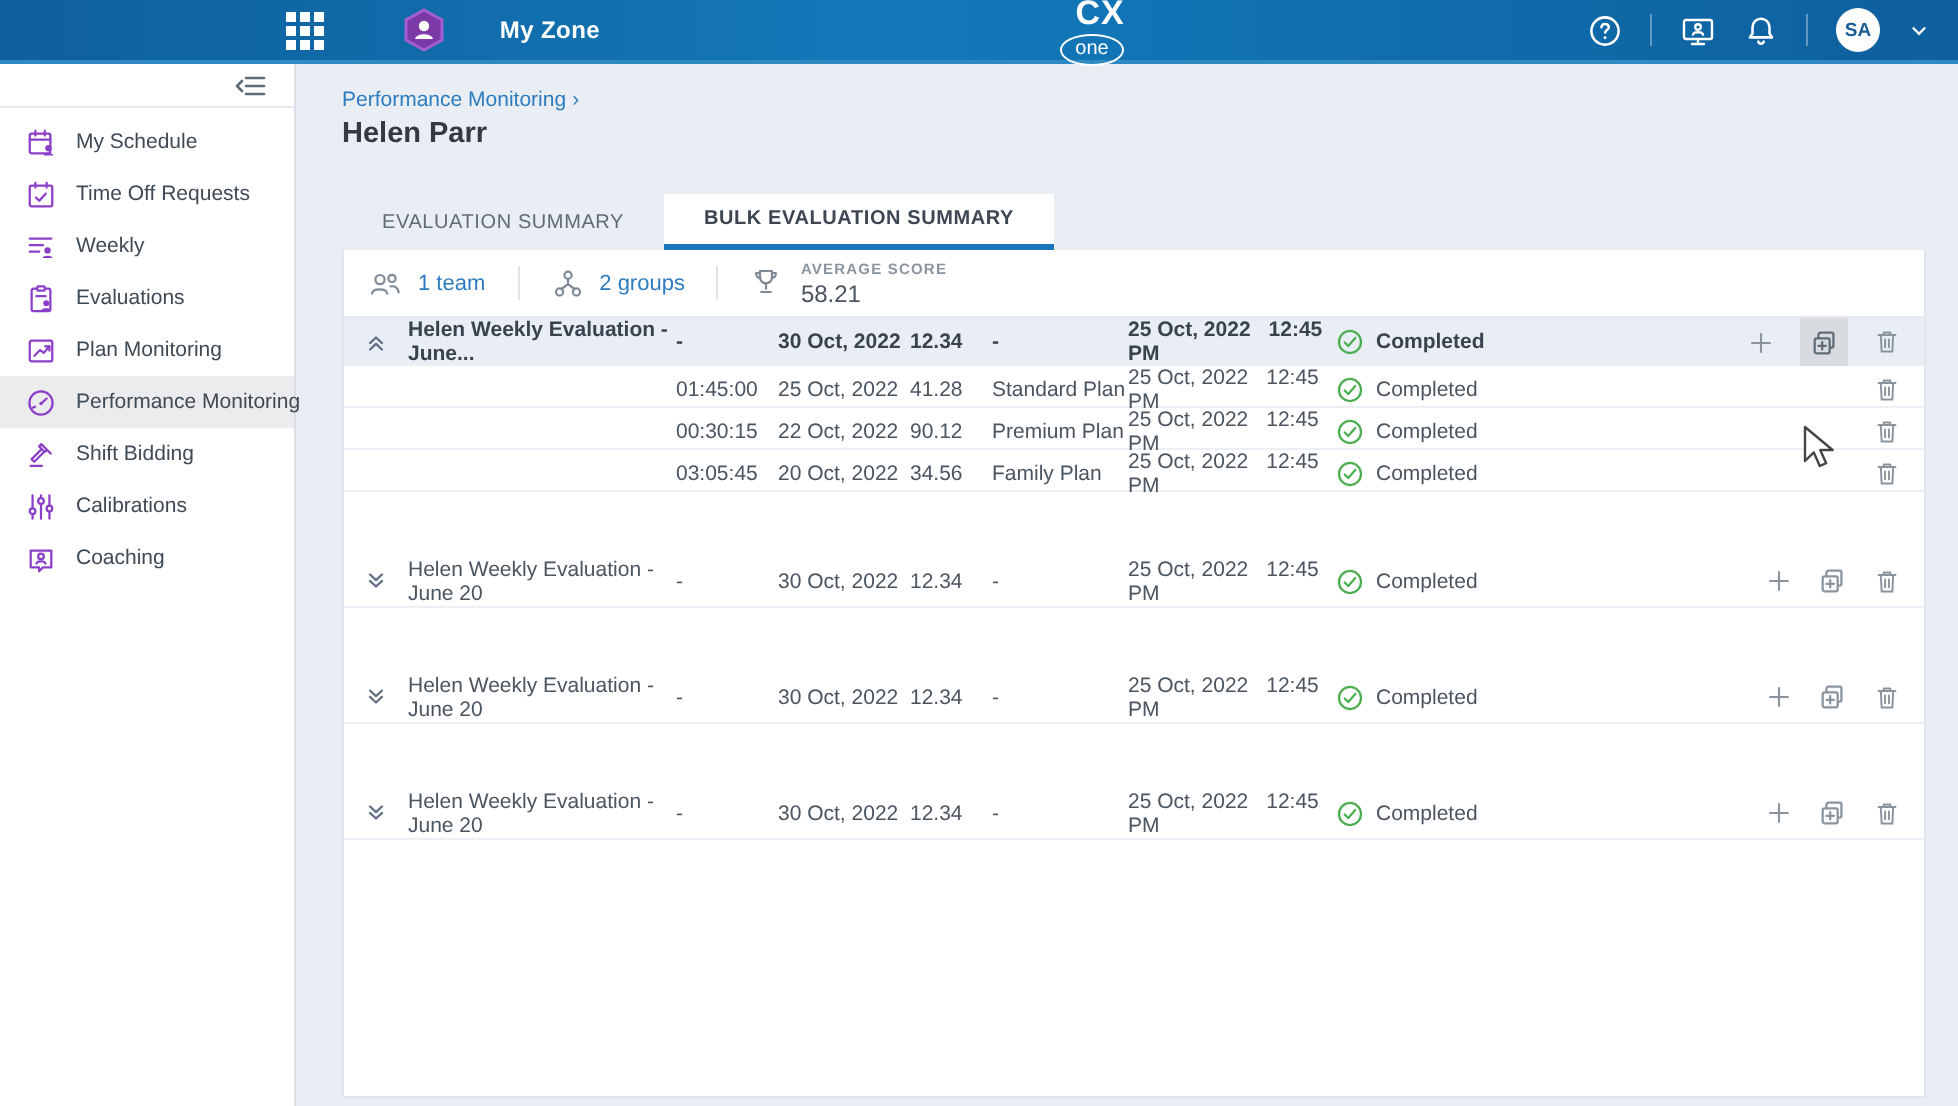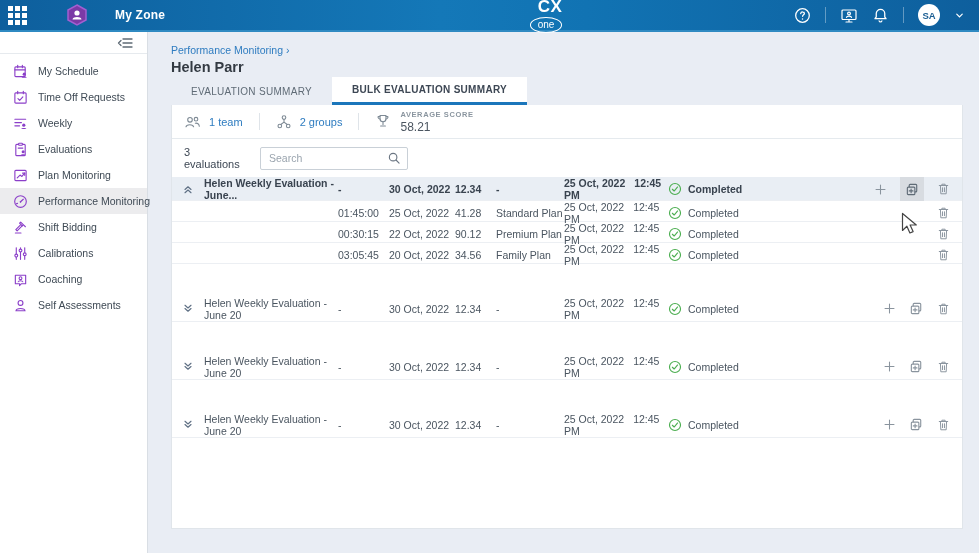--- a/index.html
+++ b/index.html
@@ -3,21 +3,21 @@
 <meta charset="utf-8">
 <style>
   * { margin:0; padding:0; box-sizing:border-box; }
   html,body { width:979px; height:553px; font-family:"Liberation Sans", sans-serif; background:#e9edf4; overflow:hidden; position:relative; }
   svg { display:block; }
 
   
   .topbar { position:absolute; top:0; left:0; width:979px; height:32px;
     background:linear-gradient(90deg,#0e5f9d 0%,#1478b8 45%,#1173b3 60%,#0e5f9d 100%);
     border-bottom:2px solid #2f8ac2; display:flex; align-items:center; color:#fff; z-index:5; }
-  .tb-left { display:flex; align-items:center; gap:26px; padding-left:8px; width:300px; }
+  .tb-left { display:flex; align-items:center; gap:26px; padding-left:8px; width:300px;justify-content:flex-end; }
   .waffle { display:grid; grid-template-columns:repeat(3,5px); grid-gap:2px; cursor:pointer; margin-right:12px; }
   .waffle i { width:5px; height:5px; background:#fff; }
   .appname { font-size:12px; font-weight:bold; letter-spacing:.2px; }
   .tb-center { flex:1; display:flex; align-items:center; justify-content:center; }
   .cx-logo { display:flex; align-items:flex-end; font-weight:bold;flex-direction:column; }
   .cx-text { font-size:17px; letter-spacing:.5px; }
   .cx-cloud { font-size:10px; font-weight:normal; border:1.5px solid #fff; border-radius:50%;
     padding:1px 7px 2px 7px; margin-left:-2px; line-height:11px; }
   .tb-right { display:flex; align-items:center; gap:14px; padding-right:14px; }
   .tb-divider { width:1px; height:16px; background:rgba(255,255,255,.35); }
@@ -36,21 +36,21 @@
   .side-item.selected { background:#ececee; }
   .side-icon { color:#8b3fc9; flex:0 0 auto; }
 
   
   .main { position:absolute; top:32px; left:149px; right:0; bottom:0; }
   .content { padding:12px 16px 0 22px; }
   .breadcrumb { font-size:10.5px; color:#2e7cc0; cursor:pointer; }
   .breadcrumb .bc-sep { margin-left:3px; }
   .page-title { margin-top:3px; font-size:14.5px; font-weight:bold; color:#333a42; }
 
-  .tabs { display:flex; margin-top:2px; height:28px; }
+  .tabs { display:flex; margin-top:22px; height:28px; }
   .tab { display:flex; align-items:center; padding:0 20px; font-size:10px; letter-spacing:.3px;
     color:#5f6b76; cursor:pointer; }
   .tab.active { background:#fff; color:#3d4754; font-weight:bold; border-bottom:3px solid #1b76bb; }
 
   .card { background:#fff; border:1px solid #e0e5ea; border-top:none; width:792px; height:424px; position:relative; }
 
   .summary-row { height:34px; display:flex; align-items:center; padding-left:12px; border-bottom:1px solid #e5eaee; }
   .sum-link { display:flex; align-items:center; gap:8px; font-size:11px; color:#2e7cc0; cursor:pointer; }
   .sum-link .sum-icon { color:#7e8a95; }
   .sum-divider { width:1px; height:17px; background:#dfe4e9; margin:0 16px; }
@@ -257,29 +257,20 @@
     <div class="side-item">
       <span class="side-icon">
           <svg width="15" height="15" viewBox="0 0 16 16" fill="none" stroke="currentColor" stroke-width="1.2" stroke-linecap="round" stroke-linejoin="round">
             <path d="M2.5 3.5h11v9h-4.5l-2 2v-2h-4.5z"></path>
             <circle cx="8" cy="6.6" r="1.5"></circle>
             <path d="M5.6 10.4c.3-1.5 4.5-1.5 4.8 0"></path>
           </svg>
         </span>
       <span>Coaching</span>
     </div>
-    <div class="side-item">
-      <span class="side-icon">
-          <svg width="15" height="15" viewBox="0 0 16 16" fill="none" stroke="currentColor" stroke-width="1.2" stroke-linecap="round">
-            <circle cx="8" cy="5.3" r="2.6"></circle>
-            <path d="M3.2 13.6c.5-3.2 9.1-3.2 9.6 0z"></path>
-          </svg>
-        </span>
-      <span>Self Assessments</span>
-    </div>
   </nav>
 </div>
 
 <div class="main">
   <div class="content">
     <div class="breadcrumb">
       <span>Performance Monitoring</span><span class="bc-sep">›</span>
     </div>
     <div class="page-title">Helen Parr</div>
 
@@ -325,32 +316,20 @@
                 <line x1="5.6" y1="13" x2="10.4" y2="13"></line>
               </svg>
             </span>
           <span>
             <div class="avg-label">AVERAGE SCORE</div>
             <div class="avg-value">58.21</div>
           </span>
         </span>
       </div>
 
-      <div class="toolbar-row">
-        <span class="eval-count">3 evaluations</span>
-        <span class="search-box">
-          <input type="text" placeholder="Search" style="">
-          <span class="search-icon">
-              <svg width="14" height="14" viewBox="0 0 16 16" fill="none" stroke="currentColor" stroke-width="1.3" stroke-linecap="round">
-                <circle cx="7" cy="7" r="4.3"></circle>
-                <line x1="10.3" y1="10.3" x2="13.8" y2="13.8"></line>
-              </svg>
-            </span>
-        </span>
-      </div>
 
 
       <div class="grid-row trow r-first highlight">
         <span class="exp-cell">
             <svg width="12" height="12" viewBox="0 0 16 16" fill="none" stroke="currentColor" stroke-width="1.5" stroke-linecap="round" stroke-linejoin="round">
               <path d="M4 8.7L8 5l4 3.7"></path>
               <path d="M4 13L8 9.3 12 13"></path>
             </svg>
           </span>
         <span class="cellb">Helen Weekly Evaluation - June...</span>

